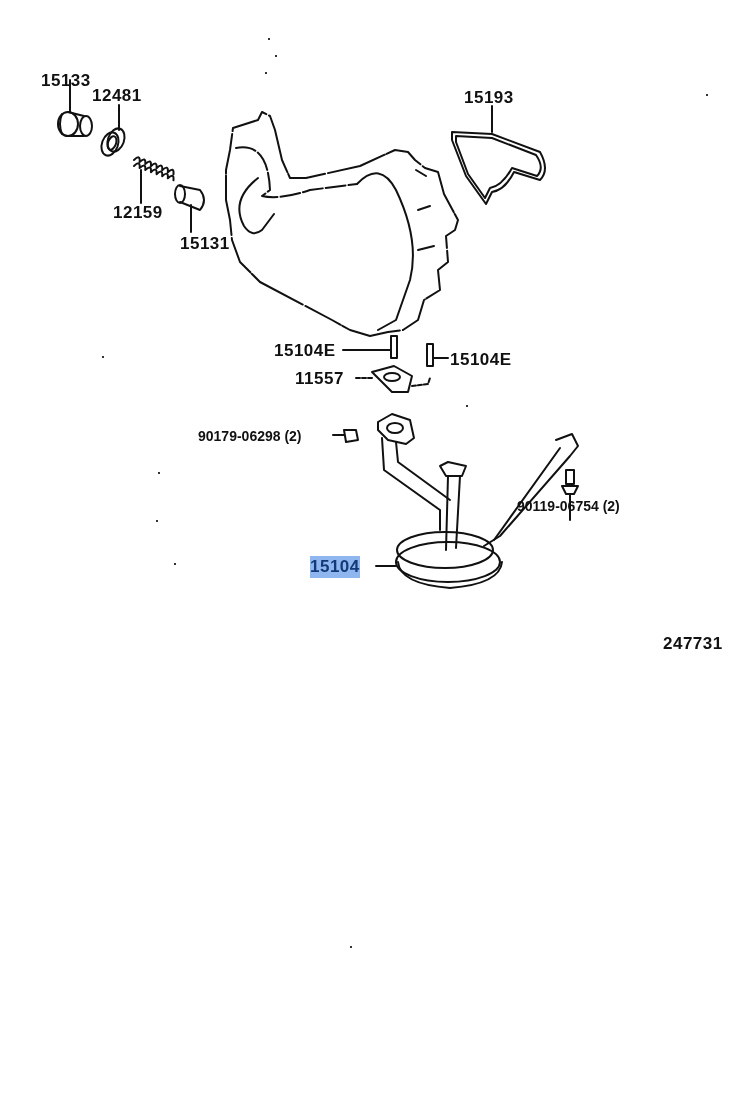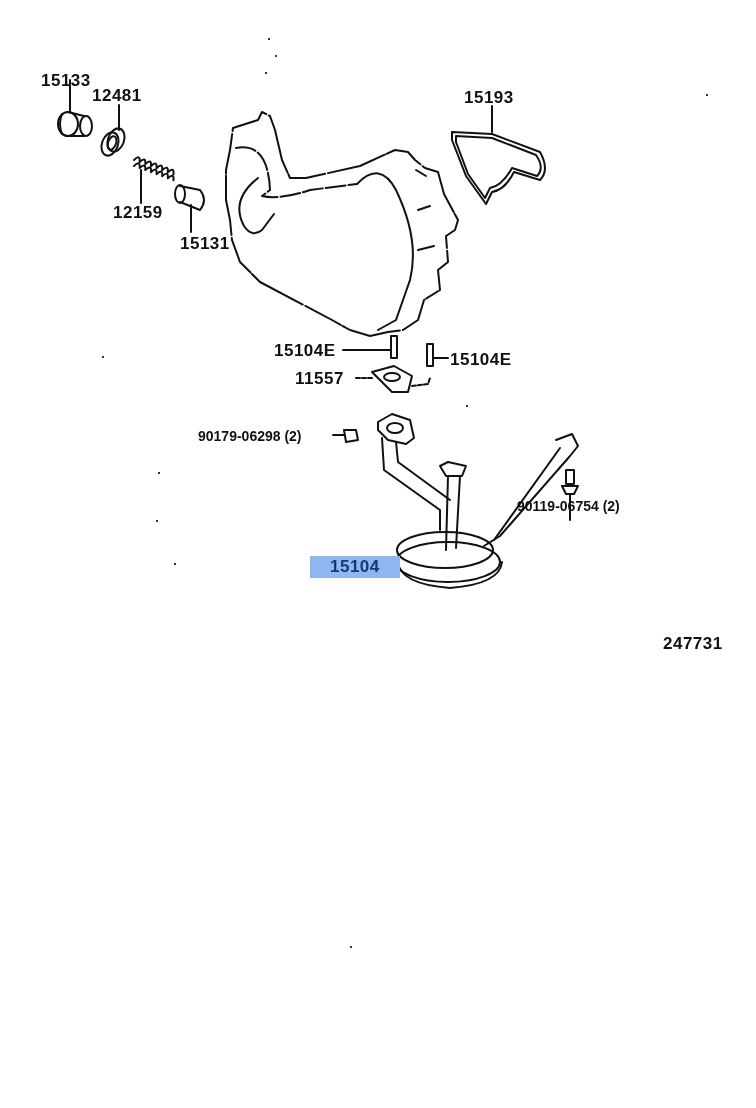--- a/index.html
+++ b/index.html
@@ -1,20 +1,20 @@
 <!DOCTYPE html>
 <html><head>
 <meta charset="utf-8">
 <style>
   html, body { margin: 0; padding: 0; background: #ffffff; }
   body { width: 756px; height: 1108px; position: relative; overflow: hidden; font-family: "Liberation Sans", sans-serif; }
   #diagram { position: absolute; left: 0; top: 0; width: 756px; height: 1108px; }
   .lbl { position: absolute; font-family: "Liberation Sans", sans-serif; font-weight: bold; font-size: 17px; color: #111111; white-space: nowrap; line-height: 20px; letter-spacing: 0.5px; }
   .lbl.small { font-size: 14px; letter-spacing: 0; }
-  .lbl.hl { background: #8fb6ee; color: #123a78; padding: 1px 20px; }
+  .lbl.hl { background: #8fb6ee; color: #123a78; padding: 1px 0; }
   .lbl[data-interactable="true"] { cursor: pointer; }
 </style>
 </head>
 <body>
 
 <svg id="diagram" data-interactable="false" viewBox="0 0 756 1108" xmlns="http://www.w3.org/2000/svg" fill="none" stroke="#111" stroke-width="2" stroke-linejoin="round" stroke-linecap="round">
 
   <g data-interactable="false">
     <line x1="70" y1="80" x2="70" y2="112"></line>
     <ellipse cx="68" cy="124" rx="10" ry="12"></ellipse>

